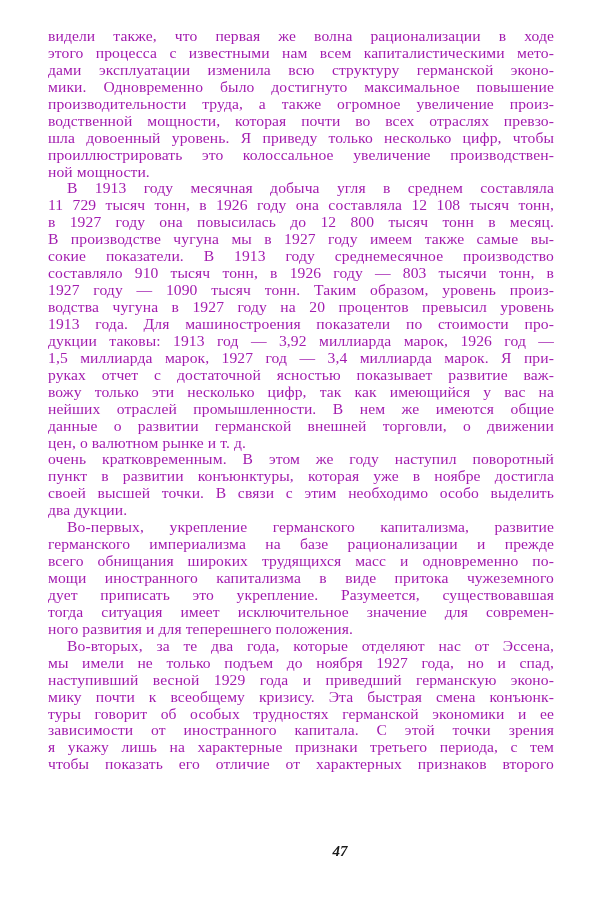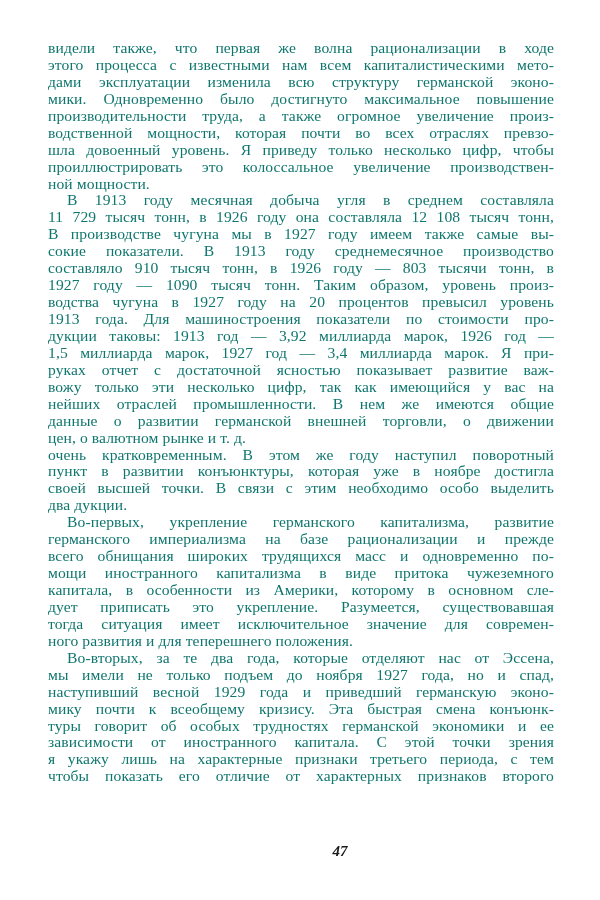--- a/index.html
+++ b/index.html
@@ -1,25 +1,25 @@
 <!DOCTYPE html>
 <html><head>
 <meta charset="utf-8">
 <style>
   html, body { margin: 0; padding: 0; background: #ffffff; }
   body { width: 600px; height: 900px; position: relative; overflow: hidden; }
   .page-body {
     position: absolute;
     left: 48px;
-    top: 40px;
+    top: 28px;
     width: 506px;
     font-family: "Liberation Serif", "DejaVu Serif", serif;
     font-size: 15.6px;
     line-height: 16.95px;
-    color: #0f766e;
+    color: #a21caf;
     text-align: justify;
     hyphens: manual;
     letter-spacing: 0.1px;
   }
   .page-body p { margin: 0; padding: 0; text-indent: 0; }
   .page-body p.indent { text-indent: 19px; }
   .line { display: block; text-align: justify; text-align-last: justify; height: 16.95px; white-space: nowrap; overflow: visible; }
   .line.last { text-align-last: left; }
   .page-number {
     position: absolute;
@@ -45,20 +45,21 @@
     <span class="line">мики. Одновременно было достигнуто максимальное повышение</span>
     <span class="line">производительности труда, а также огромное увеличение произ-</span>
     <span class="line">водственной мощности, которая почти во всех отраслях превзо-</span>
     <span class="line">шла довоенный уровень. Я приведу только несколько цифр, чтобы</span>
     <span class="line">проиллюстрировать это колоссальное увеличение производствен-</span>
     <span class="line last">ной мощности.</span>
   </p>
   <p class="indent">
     <span class="line" style="text-indent:19px">В 1913 году месячная добыча угля в среднем составляла</span>
     <span class="line" style="text-indent:0">11 729 тысяч тонн, в 1926 году она составляла 12 108 тысяч тонн,</span>
+    <span class="line" style="text-indent:0">в 1927 году она повысилась до 12 800 тысяч тонн в месяц.</span>
     <span class="line" style="text-indent:0">В производстве чугуна мы в 1927 году имеем также самые вы-</span>
     <span class="line" style="text-indent:0">сокие показатели. В 1913 году среднемесячное производство</span>
     <span class="line" style="text-indent:0">составляло 910 тысяч тонн, в 1926 году — 803 тысячи тонн, в</span>
     <span class="line" style="text-indent:0">1927 году — 1090 тысяч тонн. Таким образом, уровень произ-</span>
     <span class="line" style="text-indent:0">водства чугуна в 1927 году на 20 процентов превысил уровень</span>
     <span class="line" style="text-indent:0">1913 года. Для машиностроения показатели по стоимости про-</span>
     <span class="line" style="text-indent:0">дукции таковы: 1913 год — 3,92 миллиарда марок, 1926 год —</span>
     <span class="line" style="text-indent:0">1,5 миллиарда марок, 1927 год — 3,4 миллиарда марок. Я при-</span>
     <span class="line" style="text-indent:0">руках отчет с достаточной ясностью показывает развитие важ-</span>
     <span class="line" style="text-indent:0">вожу только эти несколько цифр, так как имеющийся у вас на</span>
@@ -70,21 +71,20 @@
     <span class="line" style="text-indent:0">очень кратковременным. В этом же году наступил поворотный</span>
     <span class="line" style="text-indent:0">пункт в развитии конъюнктуры, которая уже в ноябре достигла</span>
     <span class="line" style="text-indent:0">своей высшей точки. В связи с этим необходимо особо выделить</span>
     <span class="line last" style="text-indent:0">два дукции.</span>
   </p>
   <p class="indent">
     <span class="line" style="text-indent:19px">Во-первых, укрепление германского капитализма, развитие</span>
     <span class="line" style="text-indent:0">германского империализма на базе рационализации и прежде</span>
     <span class="line" style="text-indent:0">всего обнищания широких трудящихся масс и одновременно по-</span>
     <span class="line" style="text-indent:0">мощи иностранного капитализма в виде притока чужеземного</span>
-    <span class="line" style="text-indent:0">капитала, в особенности из Америки, которому в основном сле-</span>
     <span class="line" style="text-indent:0">дует приписать это укрепление. Разумеется, существовавшая</span>
     <span class="line" style="text-indent:0">тогда ситуация имеет исключительное значение для современ-</span>
     <span class="line last" style="text-indent:0">ного развития и для теперешнего положения.</span>
   </p>
   <p class="indent">
     <span class="line" style="text-indent:19px">Во-вторых, за те два года, которые отделяют нас от Эссена,</span>
     <span class="line" style="text-indent:0">мы имели не только подъем до ноября 1927 года, но и спад,</span>
     <span class="line" style="text-indent:0">наступивший весной 1929 года и приведший германскую эконо-</span>
     <span class="line" style="text-indent:0">мику почти к всеобщему кризису. Эта быстрая смена конъюнк-</span>
     <span class="line" style="text-indent:0">туры говорит об особых трудностях германской экономики и ее</span>

